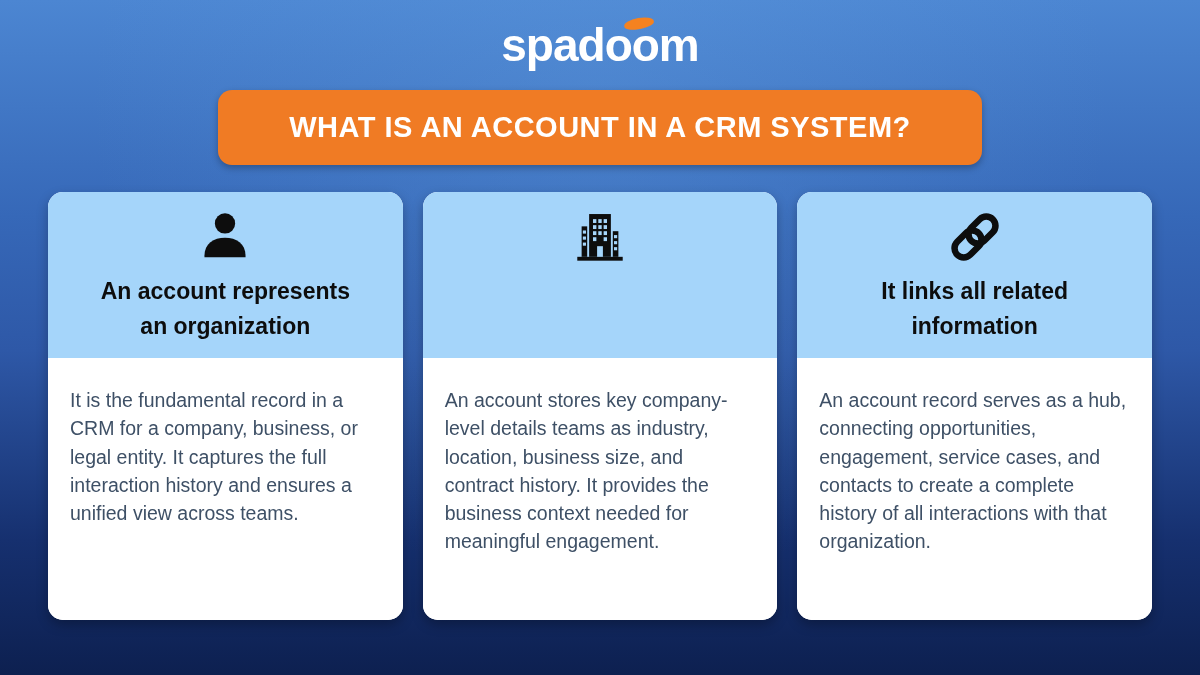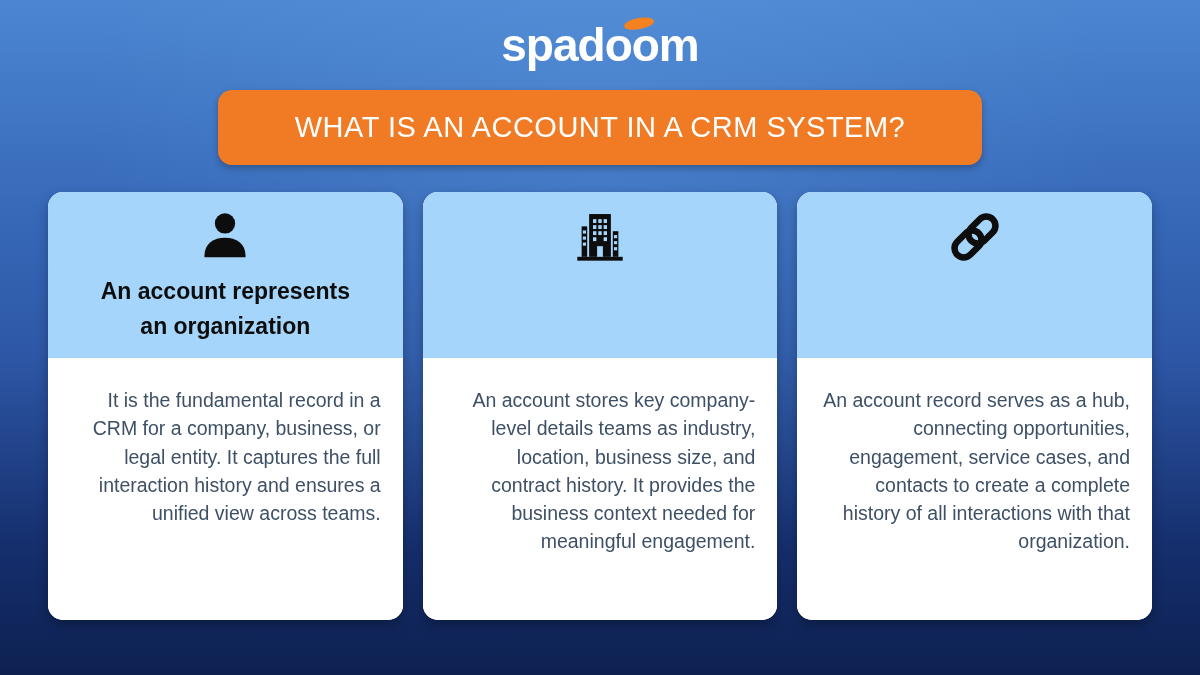--- a/index.html
+++ b/index.html
@@ -31,21 +31,21 @@
 
   
   .banner{
     position:absolute; left:218px; top:90px;
     width:764px; height:75px;
     background:#F07B24; border-radius:14px;
     display:flex; align-items:center; justify-content:center;
     box-shadow:0 3px 7px rgba(0,0,0,0.28);
   }
   .banner-title{
-    margin:0; color:#ffffff; font-size:29px; font-weight:normal;
+    margin:0; color:#ffffff; font-size:29px; font-weight:bold;
     letter-spacing:0.5px; text-align:center;
   }
 
   
   .cards{
     position:absolute; left:48px; top:192px;
     width:1104px; height:428px;
     display:flex; gap:20px;
   }
   .card{
@@ -65,21 +65,21 @@
     font-size:23px; font-weight:bold; color:#0D0D0D;
     text-align:center; line-height:1.5;
   }
   .card-body{
     flex:1 1 auto; background:#ffffff;
     display:flex; align-items:flex-start; justify-content:center;
   }
   .card-text{
     margin:0; padding:28px 22px 0 22px;
     font-size:19.5px; line-height:1.45; color:#3E5066;
-    text-align:right;
+    text-align:left;
   }
 </style>
 </head>
 <body>
 
 <div class="stage">
 
   <header class="logo-wrap">
     <span class="logo-inner">
       <span class="logo-text">spadoom</span>
@@ -145,20 +145,21 @@
     <section class="card">
       <div class="card-head">
         <span class="icon">
           <svg viewBox="0 0 24 24" aria-hidden="true">
             <g transform="rotate(-45 12 12)" fill="none" stroke="#0D0D0D" stroke-width="2.7">
               <rect x="1.6" y="8.2" width="12.6" height="7.6" rx="3.8"></rect>
               <rect x="9.8" y="8.2" width="12.6" height="7.6" rx="3.8"></rect>
             </g>
           </svg>
         </span>
+        <h2 class="card-heading">It links all related information</h2>
       </div>
       <div class="card-body">
         <p class="card-text">An account record serves as a hub, connecting opportunities, engagement, service cases, and contacts to create a complete history of all interactions with that organization.</p>
       </div>
     </section>
 
   </main>
 </div>
 
 </body></html>

